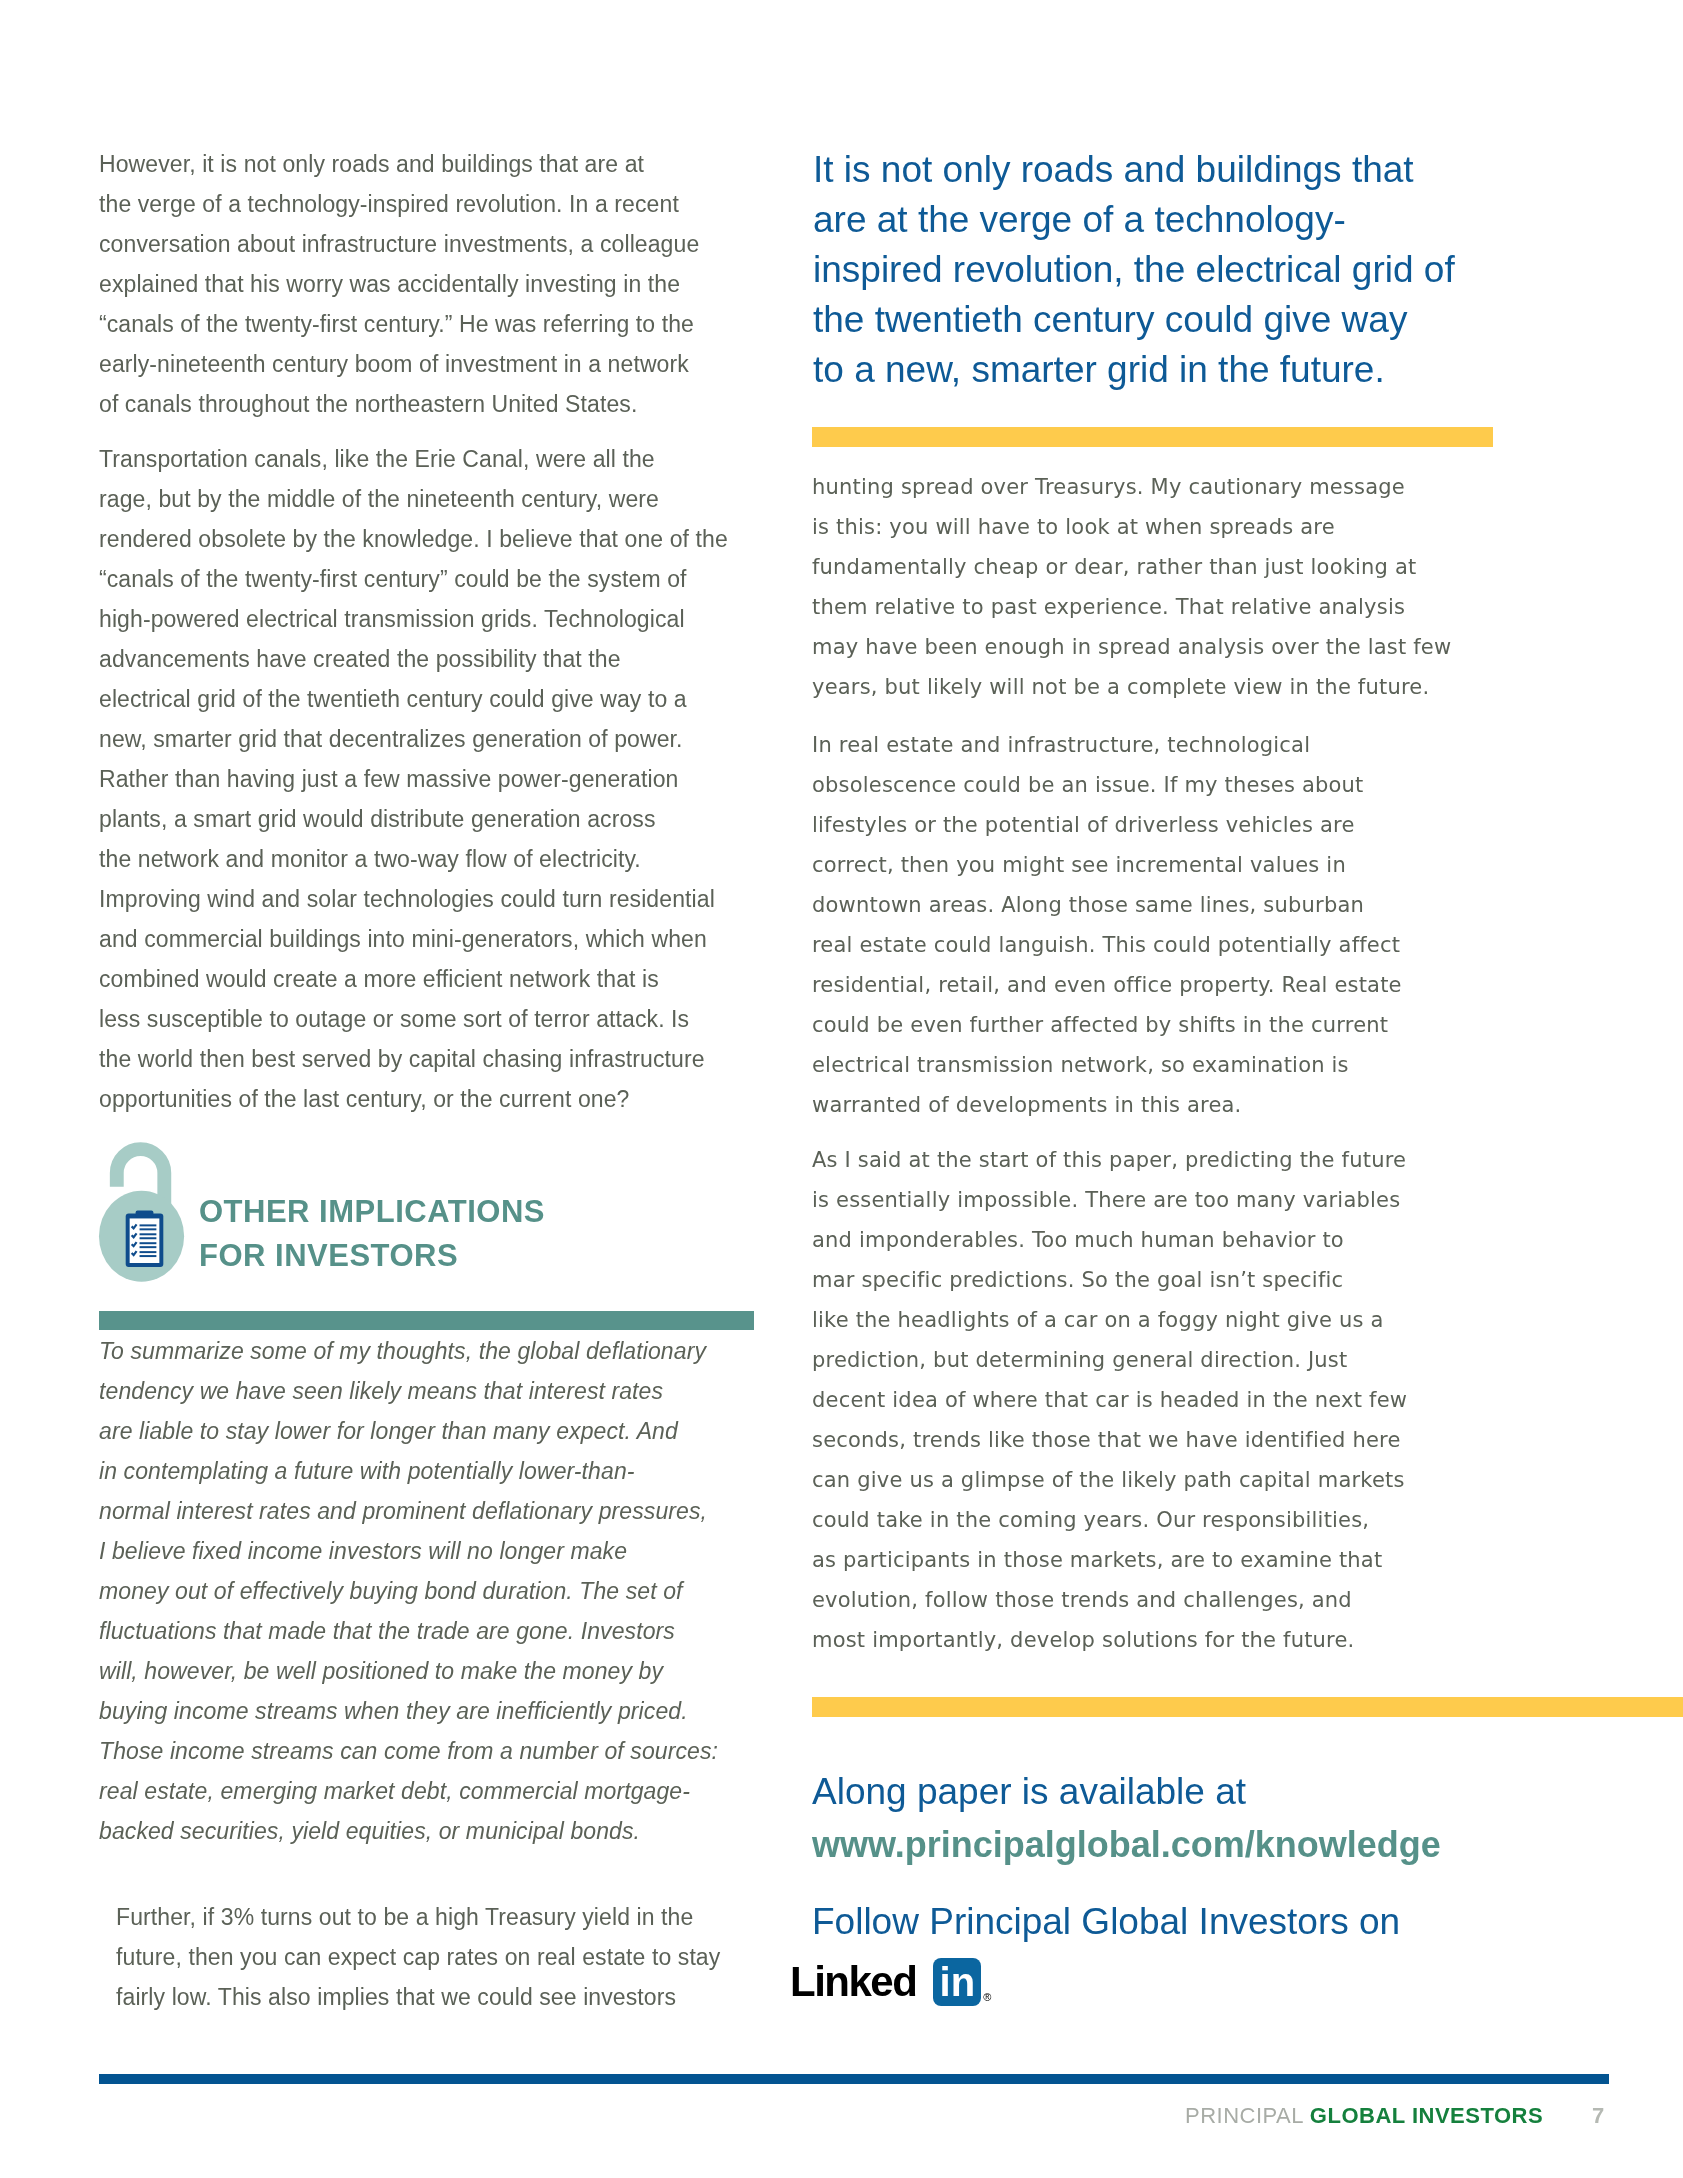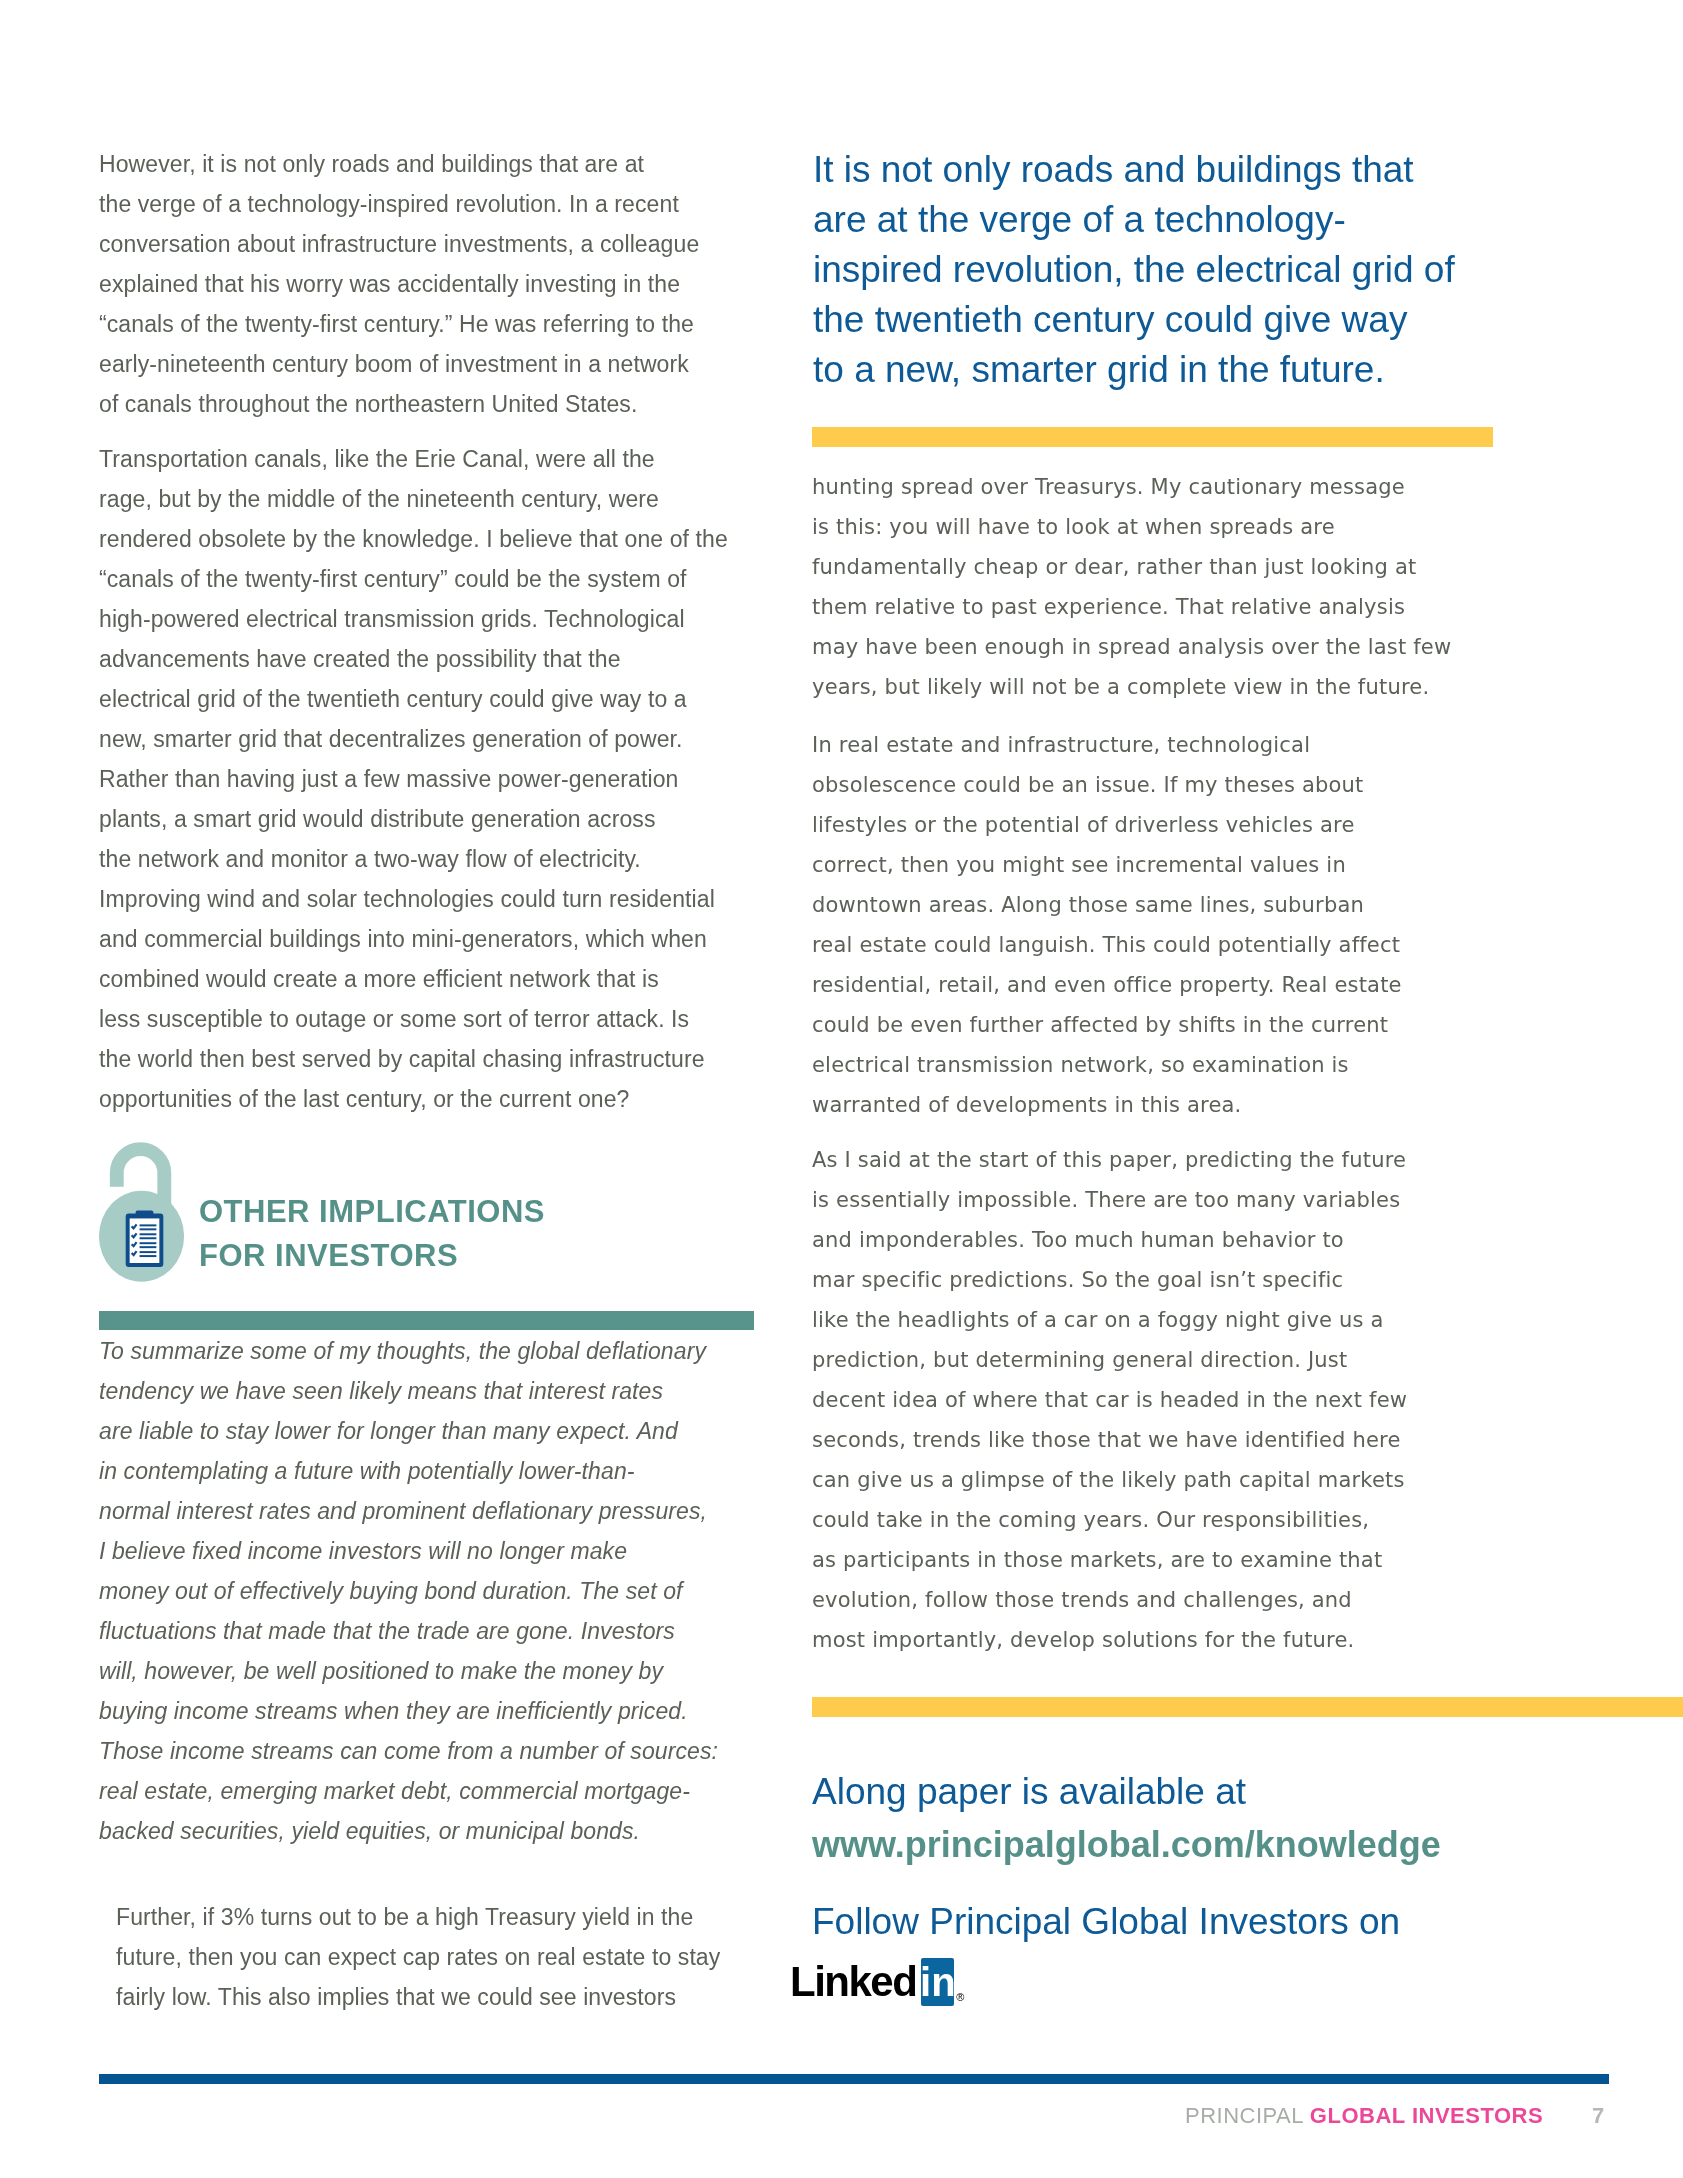--- a/index.html
+++ b/index.html
@@ -12,21 +12,21 @@
   .quote { color: #0e5a96; font-size: 37px; line-height: 50px; white-space: nowrap; }
   .quote .line { display: block; height: 50px; }
   .bar { position: absolute; }
   .heading { color: #569189; font-size: 31px; line-height: 44px; font-weight: 600; letter-spacing: 0.5px; white-space: nowrap; }
   .heading .line { display: block; }
   .cta-blue { color: #0e5a96; font-size: 37px; line-height: 46px; white-space: nowrap; }
   .cta-url { color: #569189; font-size: 36px; line-height: 46px; font-weight: bold; white-space: nowrap; }
   .footer { position: absolute; font-size: 22px; white-space: nowrap; letter-spacing: 0.5px; }
   .linkedin { position: absolute; left: 790px; top: 1956px; height: 51px; display: flex; align-items: center; }
   .li-word { font-weight: bold; font-size: 42px; color: #000; letter-spacing: -1.5px; line-height: 1; }
-  .li-box { display: inline-flex; align-items: center; justify-content: center; width: 33px; height: 48px; background: #0b66a0; color: #fff; font-weight: bold; font-size: 40px; border-radius: 2px; margin-left: 5px; line-height: 1; }
+  .li-box { display: inline-flex; align-items: center; justify-content: center; width: 48px; height: 48px; background: #0b66a0; color: #fff; font-weight: bold; font-size: 40px; border-radius: 8px; margin-left: 17px; line-height: 1; }
   .li-reg { font-size: 11px; color: #000; align-self: flex-end; margin-left: 2px; margin-bottom: 4px; }
 </style>
 </head>
 <body>
 
 <div class="block body-text" style="left:99px; top:144px;">
     <span class="line">However, it is not only roads and buildings that are at</span>
     <span class="line">the verge of a technology-inspired revolution. In a recent</span>
     <span class="line">conversation about infrastructure investments, a colleague</span>
     <span class="line">explained that his worry was accidentally investing in the</span>
@@ -164,16 +164,16 @@
 
 <div class="linkedin">
   <span class="li-word">Linked</span>
   <span class="li-box">in</span>
   <span class="li-reg">®</span>
 </div>
 
 <div class="bar" style="left:99px; top:2074px; width:1510px; height:10px; background:#035491;"></div>
 <div class="footer" style="left:1185px; top:2103px;">
   <span style="color:#a8aca6; font-weight:normal;">PRINCIPAL</span>
-  <span style="color:#ec4899; font-weight:bold;">GLOBAL INVESTORS</span>
+  <span style="color:#15803d; font-weight:bold;">GLOBAL INVESTORS</span>
 </div>
 <div class="footer" style="left:1592px; top:2103px; color:#b5b9b3; font-weight:bold;">7</div>
 
 
 </body></html>

